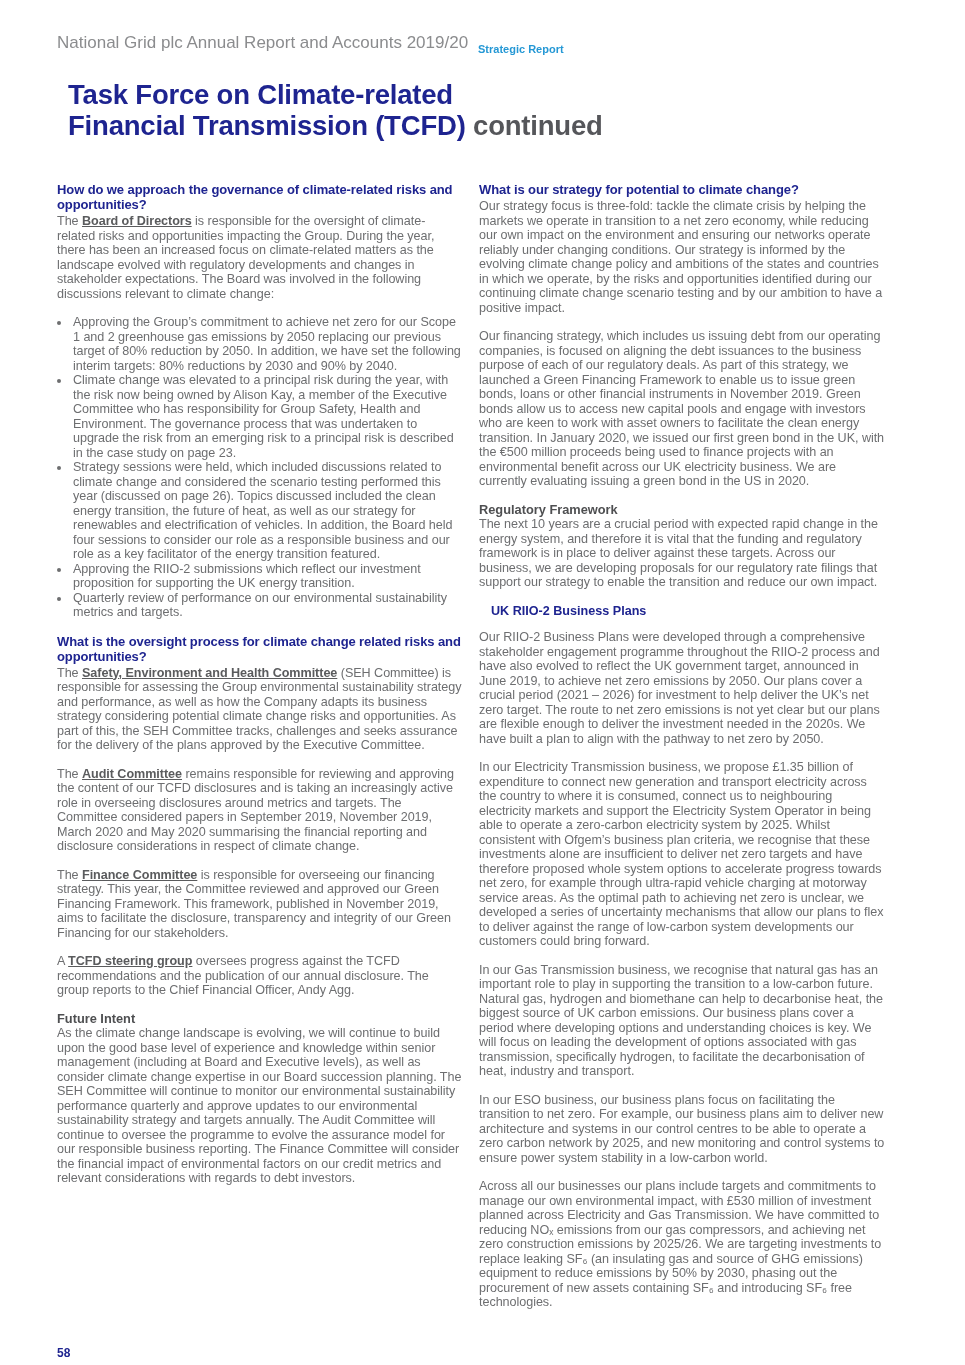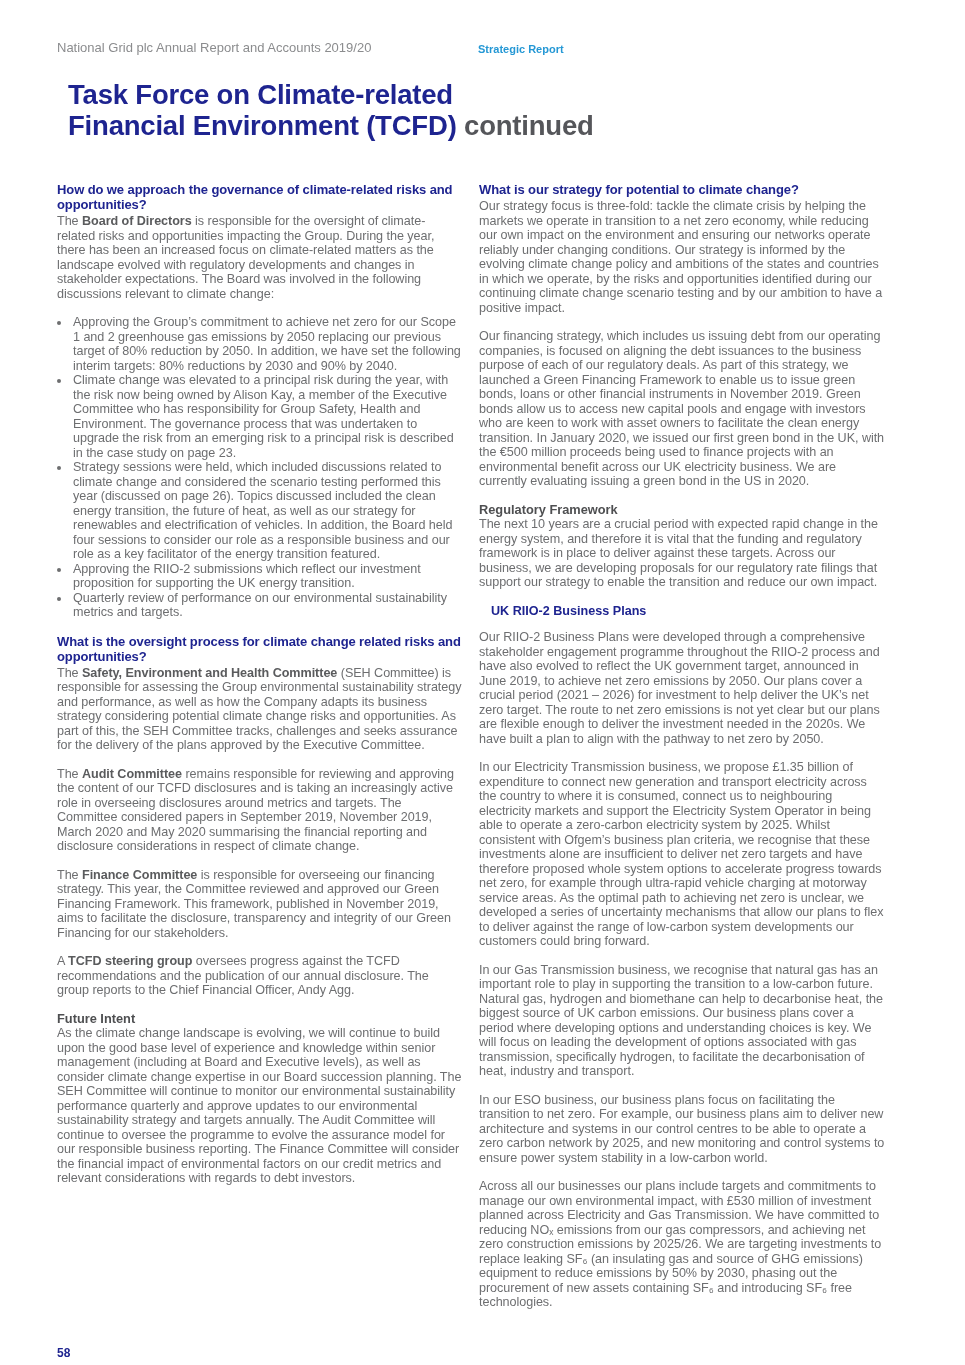--- a/index.html
+++ b/index.html
@@ -11,22 +11,22 @@
     --cont:#55565a;
     --bg:#ffffff;
   }
   html,body{margin:0;padding:0;}
   body{
     width:965px;height:1365px;position:relative;background:var(--bg);
     font-family:"Liberation Sans","DejaVu Sans",sans-serif;
     -webkit-text-size-adjust:none;overflow:hidden;
   }
   .meta-left{
-    position:absolute;left:57px;top:40px;
-    font-size:13px;color:var(--meta);letter-spacing:0;
+    position:absolute;left:57px;top:33px;
+    font-size:17px;color:var(--meta);letter-spacing:0;
   }
   .meta-right{
     position:absolute;left:478px;top:43px;
     font-size:11px;font-weight:bold;color:var(--cyan);
   }
   .page-title{
     position:absolute;left:56px;top:67px;margin:12px;
     font-size:27.5px;line-height:31px;font-weight:bold;color:var(--navy);
     letter-spacing:-0.2px;
   }
@@ -34,21 +34,21 @@
   .columns{
     position:absolute;left:57px;top:182px;width:832px;
     display:flex;gap:16px;
   }
   .col{width:406px;flex:0 0 406px;}
   .col p{
     margin:0 0 14px 0;
     font-size:12.6px;line-height:14.5px;color:var(--body);
     letter-spacing:-0.05px;
   }
-  .col p .b{font-weight:bold;color:#5a5b5d;}
+  .col p .b{font-weight:bold;color:#5a5b5d;text-decoration:underline;}
   .h-blue{
     margin:0 0 2px 0;
     font-size:13px;line-height:15px;font-weight:bold;color:var(--navy);
     letter-spacing:-0.1px;
   }
   .h-dark{
     margin:0;
     font-size:12.8px;line-height:14.5px;font-weight:bold;color:var(--dark);
   }
   .h-blue-small{
@@ -67,21 +67,21 @@
     font-size:12px;font-weight:bold;color:var(--navy);margin-top:24px;
   }
 </style>
 </head>
 <body>
 
 <div class="page">
   <span class="meta-left">National Grid plc Annual Report and Accounts 2019/20</span>
   <span class="meta-right">Strategic Report</span>
 
-  <h1 class="page-title"><span>Task Force on Climate-related</span><br><span>Financial Environment (TCFD)</span><span class="t-cont"> continued</span></h1>
+  <h1 class="page-title"><span>Task Force on Climate-related</span><br><span>Financial Transmission (TCFD)</span><span class="t-cont"> continued</span></h1>
 
   <div class="columns">
     <div class="col" id="col-left">
         <h3 class="h-blue">How do we approach the governance of climate-related risks and opportunities?</h3>
         <p><span>The </span><span class="b">Board of Directors</span><span> is responsible for the oversight of climate-related risks and opportunities impacting the Group. During the year, there has been an increased focus on climate-related matters as the landscape evolved with regulatory developments and changes in stakeholder expectations. The Board was involved in the following discussions relevant to climate change:</span></p>
         <ul class="bullets">
           <li><span>Approving the Group’s commitment to achieve net zero for our Scope 1 and 2 greenhouse gas emissions by 2050 replacing our previous target of 80% reduction by 2050. In addition, we have set the following interim targets: 80% reductions by 2030 and 90% by 2040.</span></li>
           <li><span>Climate change was elevated to a principal risk during the year, with the risk now being owned by Alison Kay, a member of the Executive Committee who has responsibility for Group Safety, Health and Environment. The governance process that was undertaken to upgrade the risk from an emerging risk to a principal risk is described in the case study on page 23.</span></li>
           <li><span>Strategy sessions were held, which included discussions related to climate change and considered the scenario testing performed this year (discussed on page 26). Topics discussed included the clean energy transition, the future of heat, as well as our strategy for renewables and electrification of vehicles. In addition, the Board held four sessions to consider our role as a responsible business and our role as a key facilitator of the energy transition featured.</span></li>
           <li><span>Approving the RIIO-2 submissions which reflect our investment proposition for supporting the UK energy transition.</span></li>

